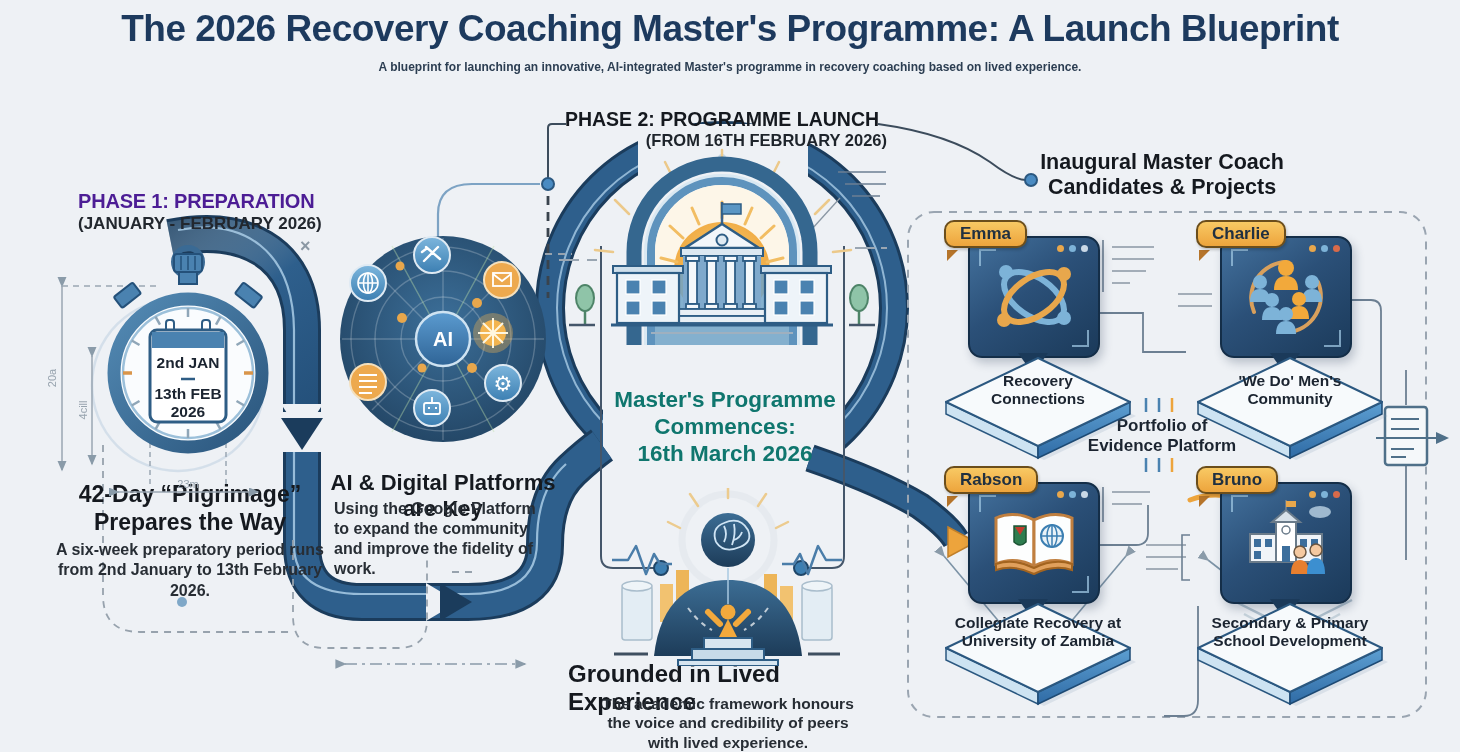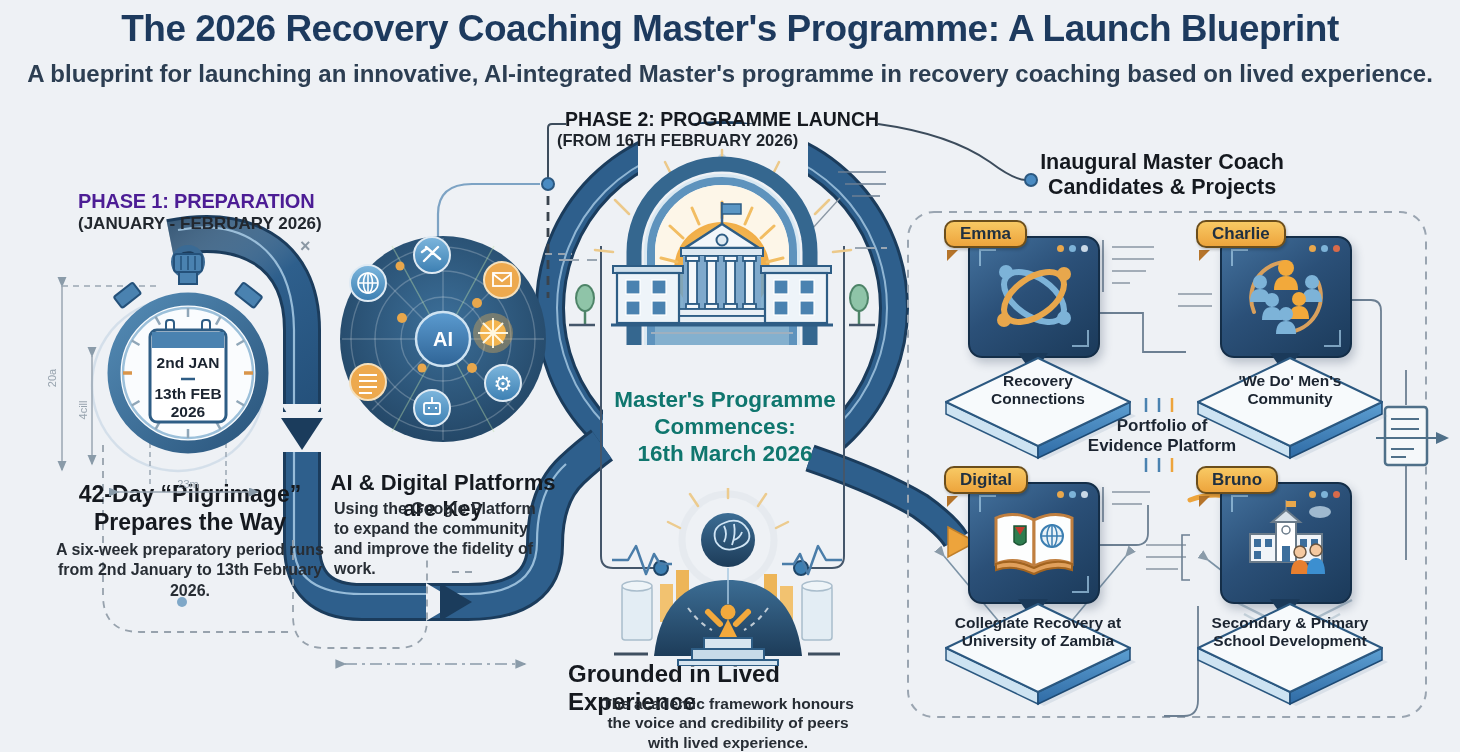--- a/index.html
+++ b/index.html
@@ -2,33 +2,33 @@
 <html><head>
 <meta charset="utf-8">
 <style>
   html,body{margin:0;padding:0;background:#dfe3e8;}
   .canvas{position:relative;width:1460px;height:752px;background:#eef1f5;overflow:hidden;
           font-family:"Liberation Sans",sans-serif;color:#14181d;}
   .abs{position:absolute;}
   svg{display:block;}
   .hd-title{left:0;top:8px;width:1460px;text-align:center;font-size:37px;font-weight:800;
             color:#1d3a5e;letter-spacing:-0.5px;}
-  .hd-sub{left:0;top:60px;width:1460px;text-align:center;font-size:24px;font-weight:600;color:#2c3e52;}
+  .hd-sub{left:0;top:60px;width:1460px;text-align:center;font-size:12px;font-weight:600;color:#2c3e52;}
   .p1-head{left:78px;top:190px;font-size:20px;font-weight:800;color:#4c1d95;letter-spacing:-0.2px;}
   .p1-subhead{left:78px;top:214px;font-size:17px;font-weight:600;color:#22272e;}
   .pil-title{left:40px;top:480px;width:300px;text-align:center;font-size:23px;font-weight:800;
              color:#15191f;line-height:1.22;}
   .pil-body{left:45px;top:540px;width:290px;text-align:center;font-size:16px;font-weight:600;
             color:#272d34;line-height:1.28;}
   .ai-title{left:330px;top:470px;width:226px;text-align:center;font-size:22px;font-weight:800;
             color:#15191f;line-height:1.2;}
   .ai-body{left:334px;top:499px;width:218px;text-align:left;font-size:16px;font-weight:600;
            color:#272d34;line-height:1.25;}
   .p2-head{left:557px;top:108px;width:330px;text-align:center;font-size:19.5px;font-weight:800;color:#15191f;}
-  .p2-subhead{left:557px;top:131px;width:330px;text-align:left;font-size:16.5px;font-weight:700;color:#1e242b;}
+  .p2-subhead{left:557px;top:131px;width:330px;text-align:right;font-size:16.5px;font-weight:700;color:#1e242b;}
   .m-title{left:590px;top:356px;width:270px;text-align:center;font-size:22.5px;font-weight:800;
            color:#0f766e;line-height:1.2;margin-top:30px;}
   .m-body{left:602px;top:432px;width:256px;text-align:center;font-size:15.5px;font-weight:600;
           color:#272d34;line-height:1.25;}
   .gl-title{left:568px;top:660px;width:320px;font-size:24px;font-weight:800;color:#15191f;}
   .gl-body{left:596px;top:694px;width:264px;text-align:center;font-size:15.5px;font-weight:600;
            color:#272d34;line-height:1.25;}
   .in-head{left:1012px;top:150px;width:300px;text-align:center;font-size:21.5px;font-weight:800;
            color:#15191f;line-height:1.18;}
   .pf-label{left:1082px;top:416px;width:160px;text-align:center;font-size:17px;font-weight:800;
@@ -594,21 +594,21 @@
         </g>
         <g>
           <circle cx="68" cy="38" r="11" fill="#e9f2f8" stroke="#3c7fb2" stroke-width="2"></circle>
           <path d="M 57,38 H 79 M 68,27 V 49" stroke="#3c7fb2" stroke-width="1.5"></path>
           <ellipse cx="68" cy="38" rx="5" ry="11" fill="none" stroke="#3c7fb2" stroke-width="1.5"></ellipse>
         </g>
       </svg>
     </div>
     <div class="pointer"></div>
     <div class="tagfold"></div>
-    <div class="tag">Digital</div>
+    <div class="tag">Rabson</div>
   </div>
 
   <div class="card" style="left:1190px;top:468px;z-index:2">
     <svg class="platform" width="200" height="130" viewBox="0 0 200 130">
       <polygon points="106,32 198,76 106,120 14,76" fill="rgba(120,150,180,0.18)"></polygon>
       <polygon points="8,62 8,74 100,118 100,106" fill="#cde3f2" stroke="#2b5880" stroke-width="1.5"></polygon>
       <polygon points="192,62 192,74 100,118 100,106" fill="url(#edgeG)" stroke="#1d4a74" stroke-width="1.5"></polygon>
       <polygon points="100,18 192,62 100,106 8,62" fill="#f7fafc" stroke="#2b5880" stroke-width="2" stroke-linejoin="round"></polygon>
     </svg>
     <div class="plabel" style="width:185px;top:146px">Secondary &amp; Primary School Development</div>

